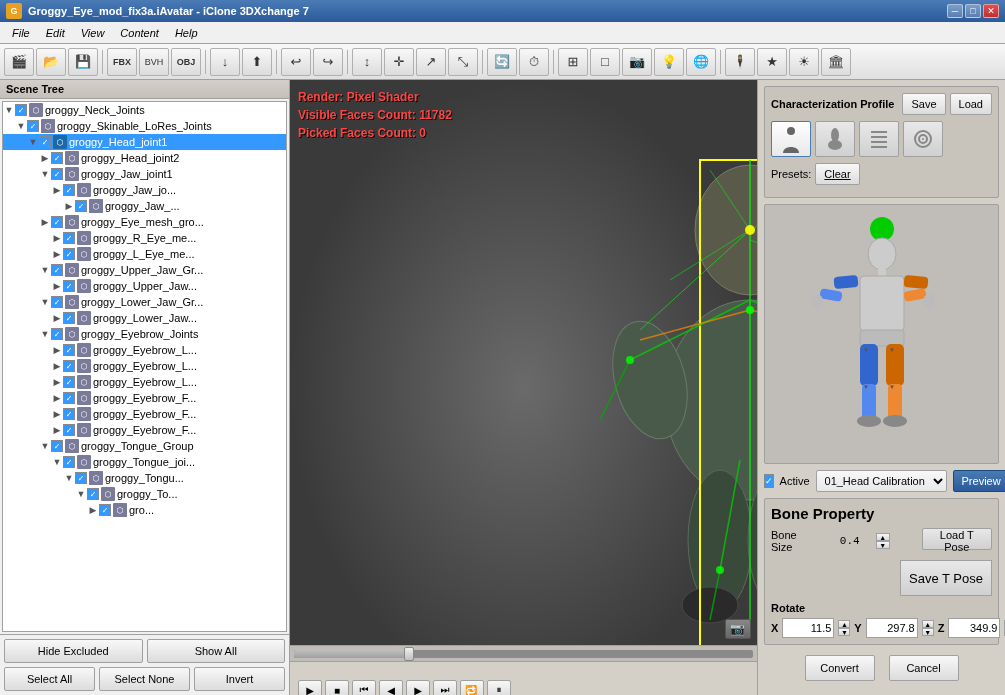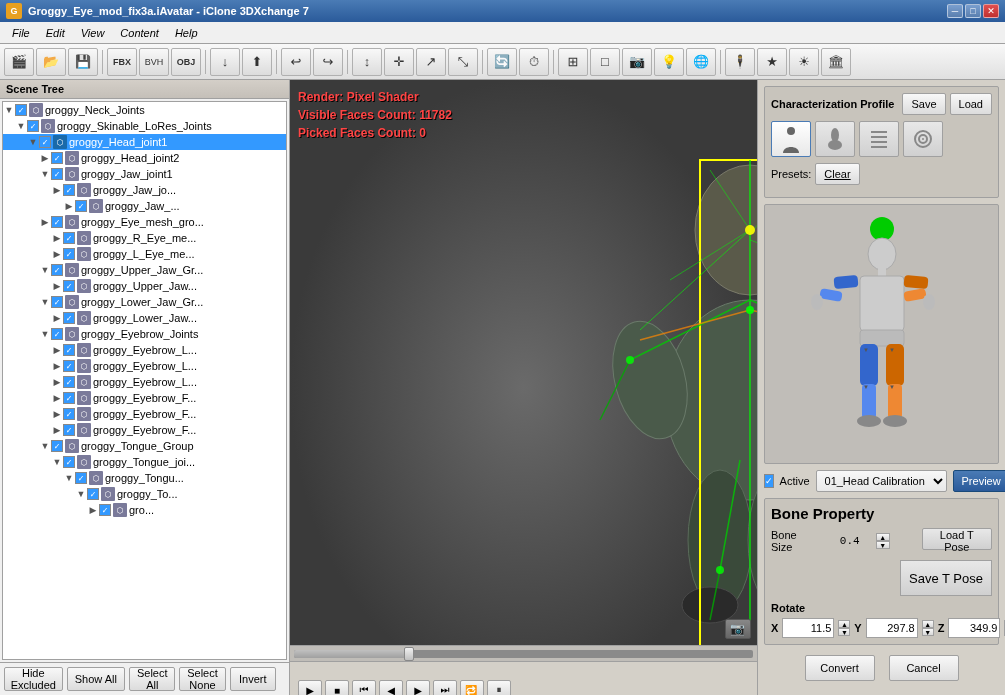--- a/index.html
+++ b/index.html
@@ -32,21 +32,21 @@
     .tree-item { display: flex; align-items: center; height: 16px; cursor: pointer; white-space: nowrap; padding-right: 4px; }
     .tree-item.selected { background: #3399ff; color: white; }
     .tree-item .indent { display: inline-block; }
     .tree-item .expander { width: 12px; font-size: 9px; text-align: center; color: #555; }
     .tree-item .checkbox { width: 12px; height: 12px; border: 1px solid #888; background: white; display: inline-flex; align-items: center; justify-content: center; font-size: 8px; margin-right: 2px; flex-shrink: 0; }
     .tree-item .checkbox.checked { background: #3399ff; color: white; }
     .tree-item .node-icon { width: 14px; height: 14px; background: #e8a020; border-radius: 1px; margin-right: 2px; font-size: 8px; display: flex; align-items: center; justify-content: center; color: white; flex-shrink: 0; }
     .tree-item .label { font-size: 11px; }
 
     
-    .tree-bottom { padding: 4px; display: flex; flex-direction: row; gap: 4px; border-top: 1px solid #a0a0a0; }
+    .tree-bottom { padding: 4px; display: flex; flex-direction: column; gap: 4px; border-top: 1px solid #a0a0a0; }
     .tree-bottom-row { display: flex; gap: 4px; }
     .tree-btn { flex: 1; height: 24px; background: linear-gradient(to bottom, #f8f8f8, #dcdcdc); border: 1px solid #a0a0a0; border-radius: 2px; cursor: pointer; font-size: 11px; display: flex; align-items: center; justify-content: center; }
 
     
     .viewport { flex: 1; background: #5a5a5a; position: relative; overflow: hidden; }
     .viewport-overlay { position: absolute; top: 8px; left: 8px; }
     .viewport-text { color: #ff4444; font-size: 12px; font-weight: bold; line-height: 1.5; text-shadow: 1px 1px 0 #000; }
     .viewport-content { width: 100%; height: 100%; position: relative; background: radial-gradient(ellipse at center, #6a6a6a 0%, #4a4a4a 100%); }
     .playbar { position: absolute; bottom: 0; left: 0; right: 0; height: 50px; background: #d4d0c8; border-top: 1px solid #a0a0a0; }
     .progress-bar-container { height: 16px; background: #c0bdb8; border-bottom: 1px solid #a0a0a0; display: flex; align-items: center; padding: 0 4px; }

